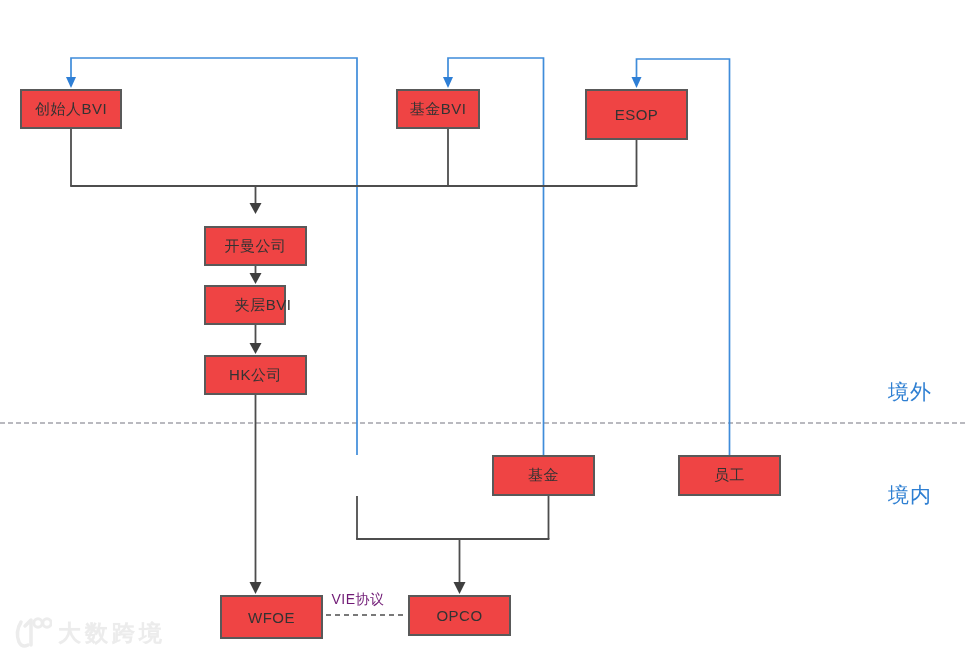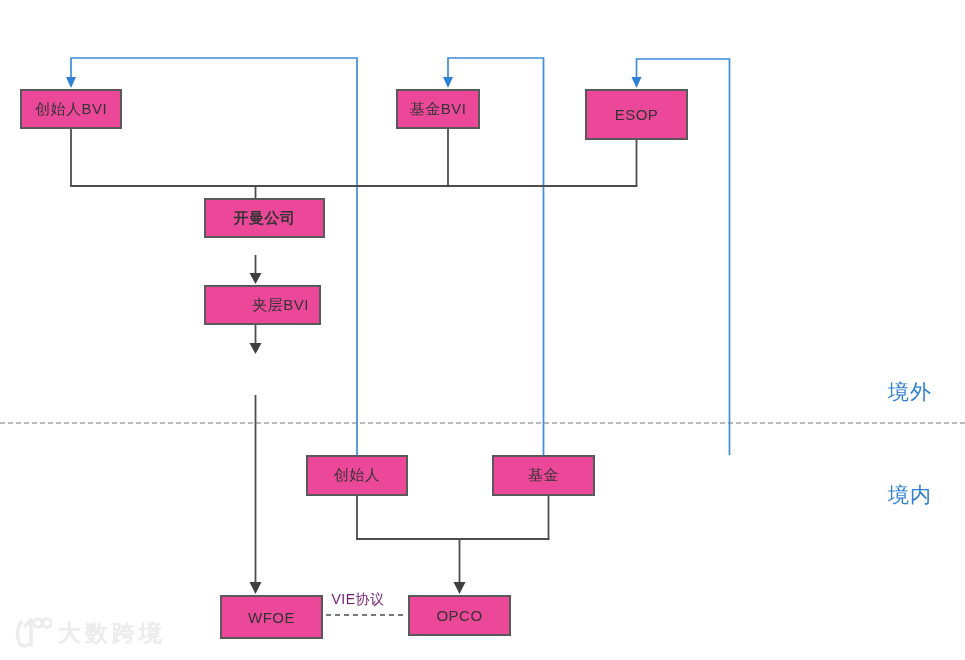--- a/index.html
+++ b/index.html
@@ -2,21 +2,21 @@
 <html><head>
 <meta charset="utf-8">
 <style>
   html,body{margin:0;padding:0;background:#ffffff;}
   #stage{
     position:relative;width:965px;height:660px;background:#ffffff;
     font-family:"Liberation Sans","DejaVu Sans",sans-serif;overflow:hidden;
   }
   #wires{position:absolute;left:0;top:0;width:965px;height:660px;}
   .node{
-    position:absolute;box-sizing:border-box;background:#ec4899;
+    position:absolute;box-sizing:border-box;background:#ef4444;
     border:2px solid #595959;display:flex;align-items:center;justify-content:center;
     font-size:15px;color:#333333;letter-spacing:0.5px;white-space:nowrap;
     z-index:2;
   }
   .region-label{
     position:absolute;width:64px;text-align:center;font-size:21px;color:#2e7fd2;
     z-index:2;letter-spacing:1px;
   }
   .edge-label{
     position:absolute;text-align:center;font-size:14px;color:#701a75;
@@ -87,29 +87,30 @@
 
     <path d="M308,615 H407" stroke="#4d4d4d" stroke-width="1.5" stroke-dasharray="5 4" fill="none"></path>
   </svg>
 
   <div class="node" style="left:20px;top:89px;width:102px;height:40px;">创始人BVI</div>
 
   <div class="node" style="left:396px;top:89px;width:84px;height:40px;">基金BVI</div>
 
   <div class="node" style="left:585px;top:89px;width:103px;height:51px;">ESOP</div>
 
-  <div class="node" style="left:204px;top:198px;width:121px;height:40px;font-weight:bold;">开曼公司</div>
+  <div class="node" style="left:204px;top:226px;width:103px;height:40px;">开曼公司</div>
 
-  <div class="node" style="left:204px;top:285px;width:117px;height:40px;padding-left:36px;">夹层BVI</div>
+  <div class="node" style="left:204px;top:285px;width:82px;height:40px;padding-left:36px;">夹层BVI</div>
 
+  <div class="node" style="left:204px;top:355px;width:103px;height:40px;">HK公司</div>
 
-  <div class="node" style="left:306px;top:455px;width:102px;height:41px;">创始人</div>
 
   <div class="node" style="left:492px;top:455px;width:103px;height:41px;">基金</div>
 
+  <div class="node" style="left:678px;top:455px;width:103px;height:41px;">员工</div>
 
   <div class="node" style="left:220px;top:595px;width:103px;height:44px;">WFOE</div>
 
   <div class="node" style="left:408px;top:595px;width:103px;height:41px;">OPCO</div>
 
   <div class="region-label" style="left:878px;top:378px;">境外</div>
 
   <div class="region-label" style="left:878px;top:457px;margin-top:24px;">境内</div>
 
   <div class="edge-label" style="left:320px;top:591px;width:76px;">VIE协议</div>

